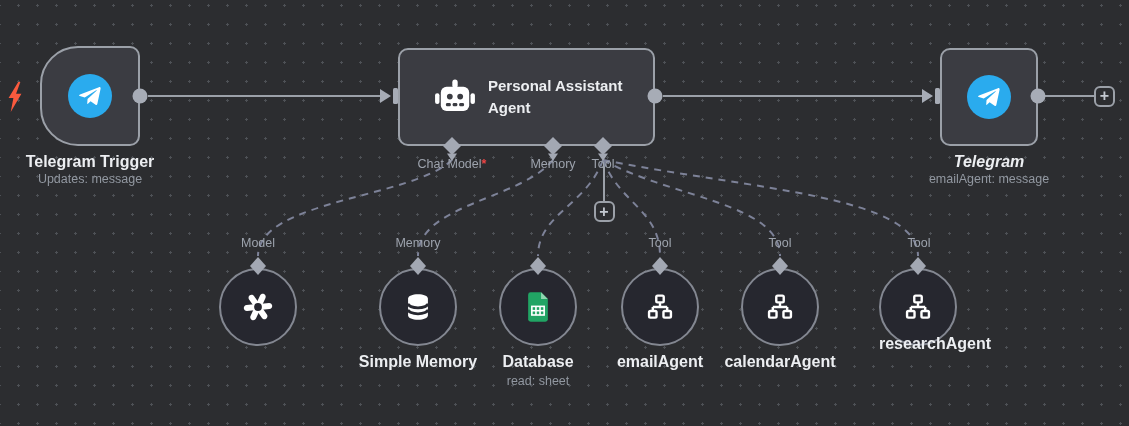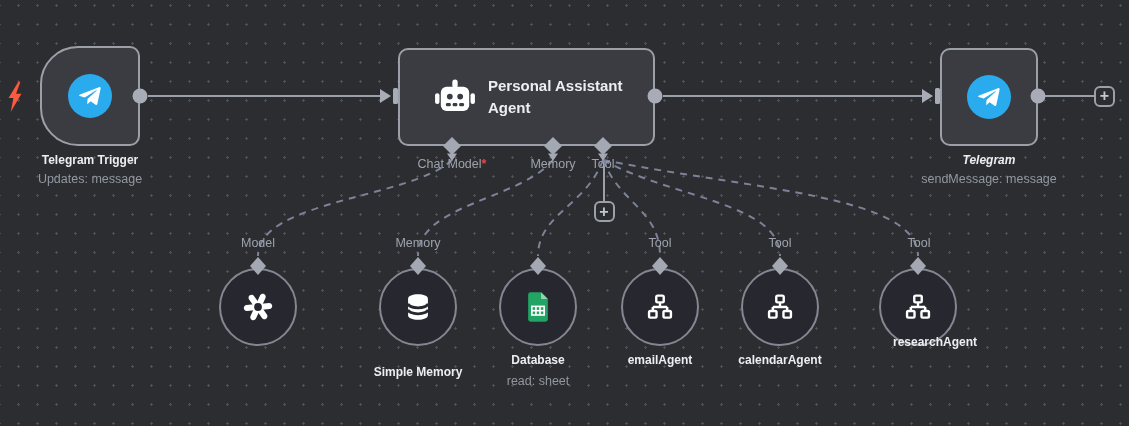--- a/index.html
+++ b/index.html
@@ -17,21 +17,21 @@
   }
   .node-circle{
     position:absolute;width:78px;height:78px;border-radius:50%;
     background:#26272f;border:2px solid #83879
 
 1;border:2px solid #838791;box-sizing:border-box;
     display:flex;align-items:center;justify-content:center;
   }
   .node-title{
     position:absolute;transform:translateX(-50%);white-space:nowrap;
-    color:#eceef1;font-size:12px;font-weight:bold;text-align:center;
+    color:#eceef1;font-size:16px;font-weight:bold;text-align:center;
   }
   .node-subtitle{
     position:absolute;transform:translateX(-50%);white-space:nowrap;
     color:#9298a1;font-size:12.5px;text-align:right;
   }
   .port-label{
     position:absolute;transform:translateX(-50%);white-space:nowrap;
     color:#9da3ad;font-size:12.5px;text-align:right;
   }
   .port-label .req{color:#ef4444;font-weight:bold;}
@@ -227,32 +227,32 @@
     <span>+</span>
   </div>
   <div class="plus-btn" style="left:1094px;top:85.5px;">
     <span>+</span>
   </div>
 
   <div class="node-title" style="left:90px;top:153px;">Telegram Trigger</div>
   <div class="node-subtitle" style="left:90px;top:172px;">Updates: message</div>
 
   <div class="node-title" style="left:989px;top:153px;font-style:italic;">Telegram</div>
-  <div class="node-subtitle" style="left:989px;top:172px;">sendMessage: message</div>
+  <div class="node-subtitle" style="left:989px;top:172px;">emailAgent: message</div>
 
   <div class="port-label" style="left:452px;top:157px;"><span>Chat Model</span><span class="req">*</span></div>
   <div class="port-label" style="left:553px;top:157px;"><span>Memory</span></div>
   <div class="port-label" style="left:603px;top:157px;"><span>Tool</span></div>
 
   <div class="port-label" style="left:258px;top:236px;">Model</div>
   <div class="port-label" style="left:418px;top:236px;">Memory</div>
   <div class="port-label" style="left:660px;top:236px;">Tool</div>
   <div class="port-label" style="left:780px;top:236px;">Tool</div>
   <div class="port-label" style="left:919px;top:236px;">Tool</div>
 
-  <div class="node-title" style="left:418px;top:365px;text-align:right;">Simple Memory</div>
+  <div class="node-title" style="left:418px;top:353px;text-align:right;">Simple Memory</div>
   <div class="node-title" style="left:538px;top:353px;">Database</div>
   <div class="node-subtitle" style="left:538px;top:374px;">read: sheet</div>
   <div class="node-title" style="left:660px;top:353px;">emailAgent</div>
   <div class="node-title" style="left:780px;top:353px;">calendarAgent</div>
   <div class="node-title" style="left:918px;top:335px;margin-left:17px;">researchAgent</div>
 
 </div>
 
 </body></html>

